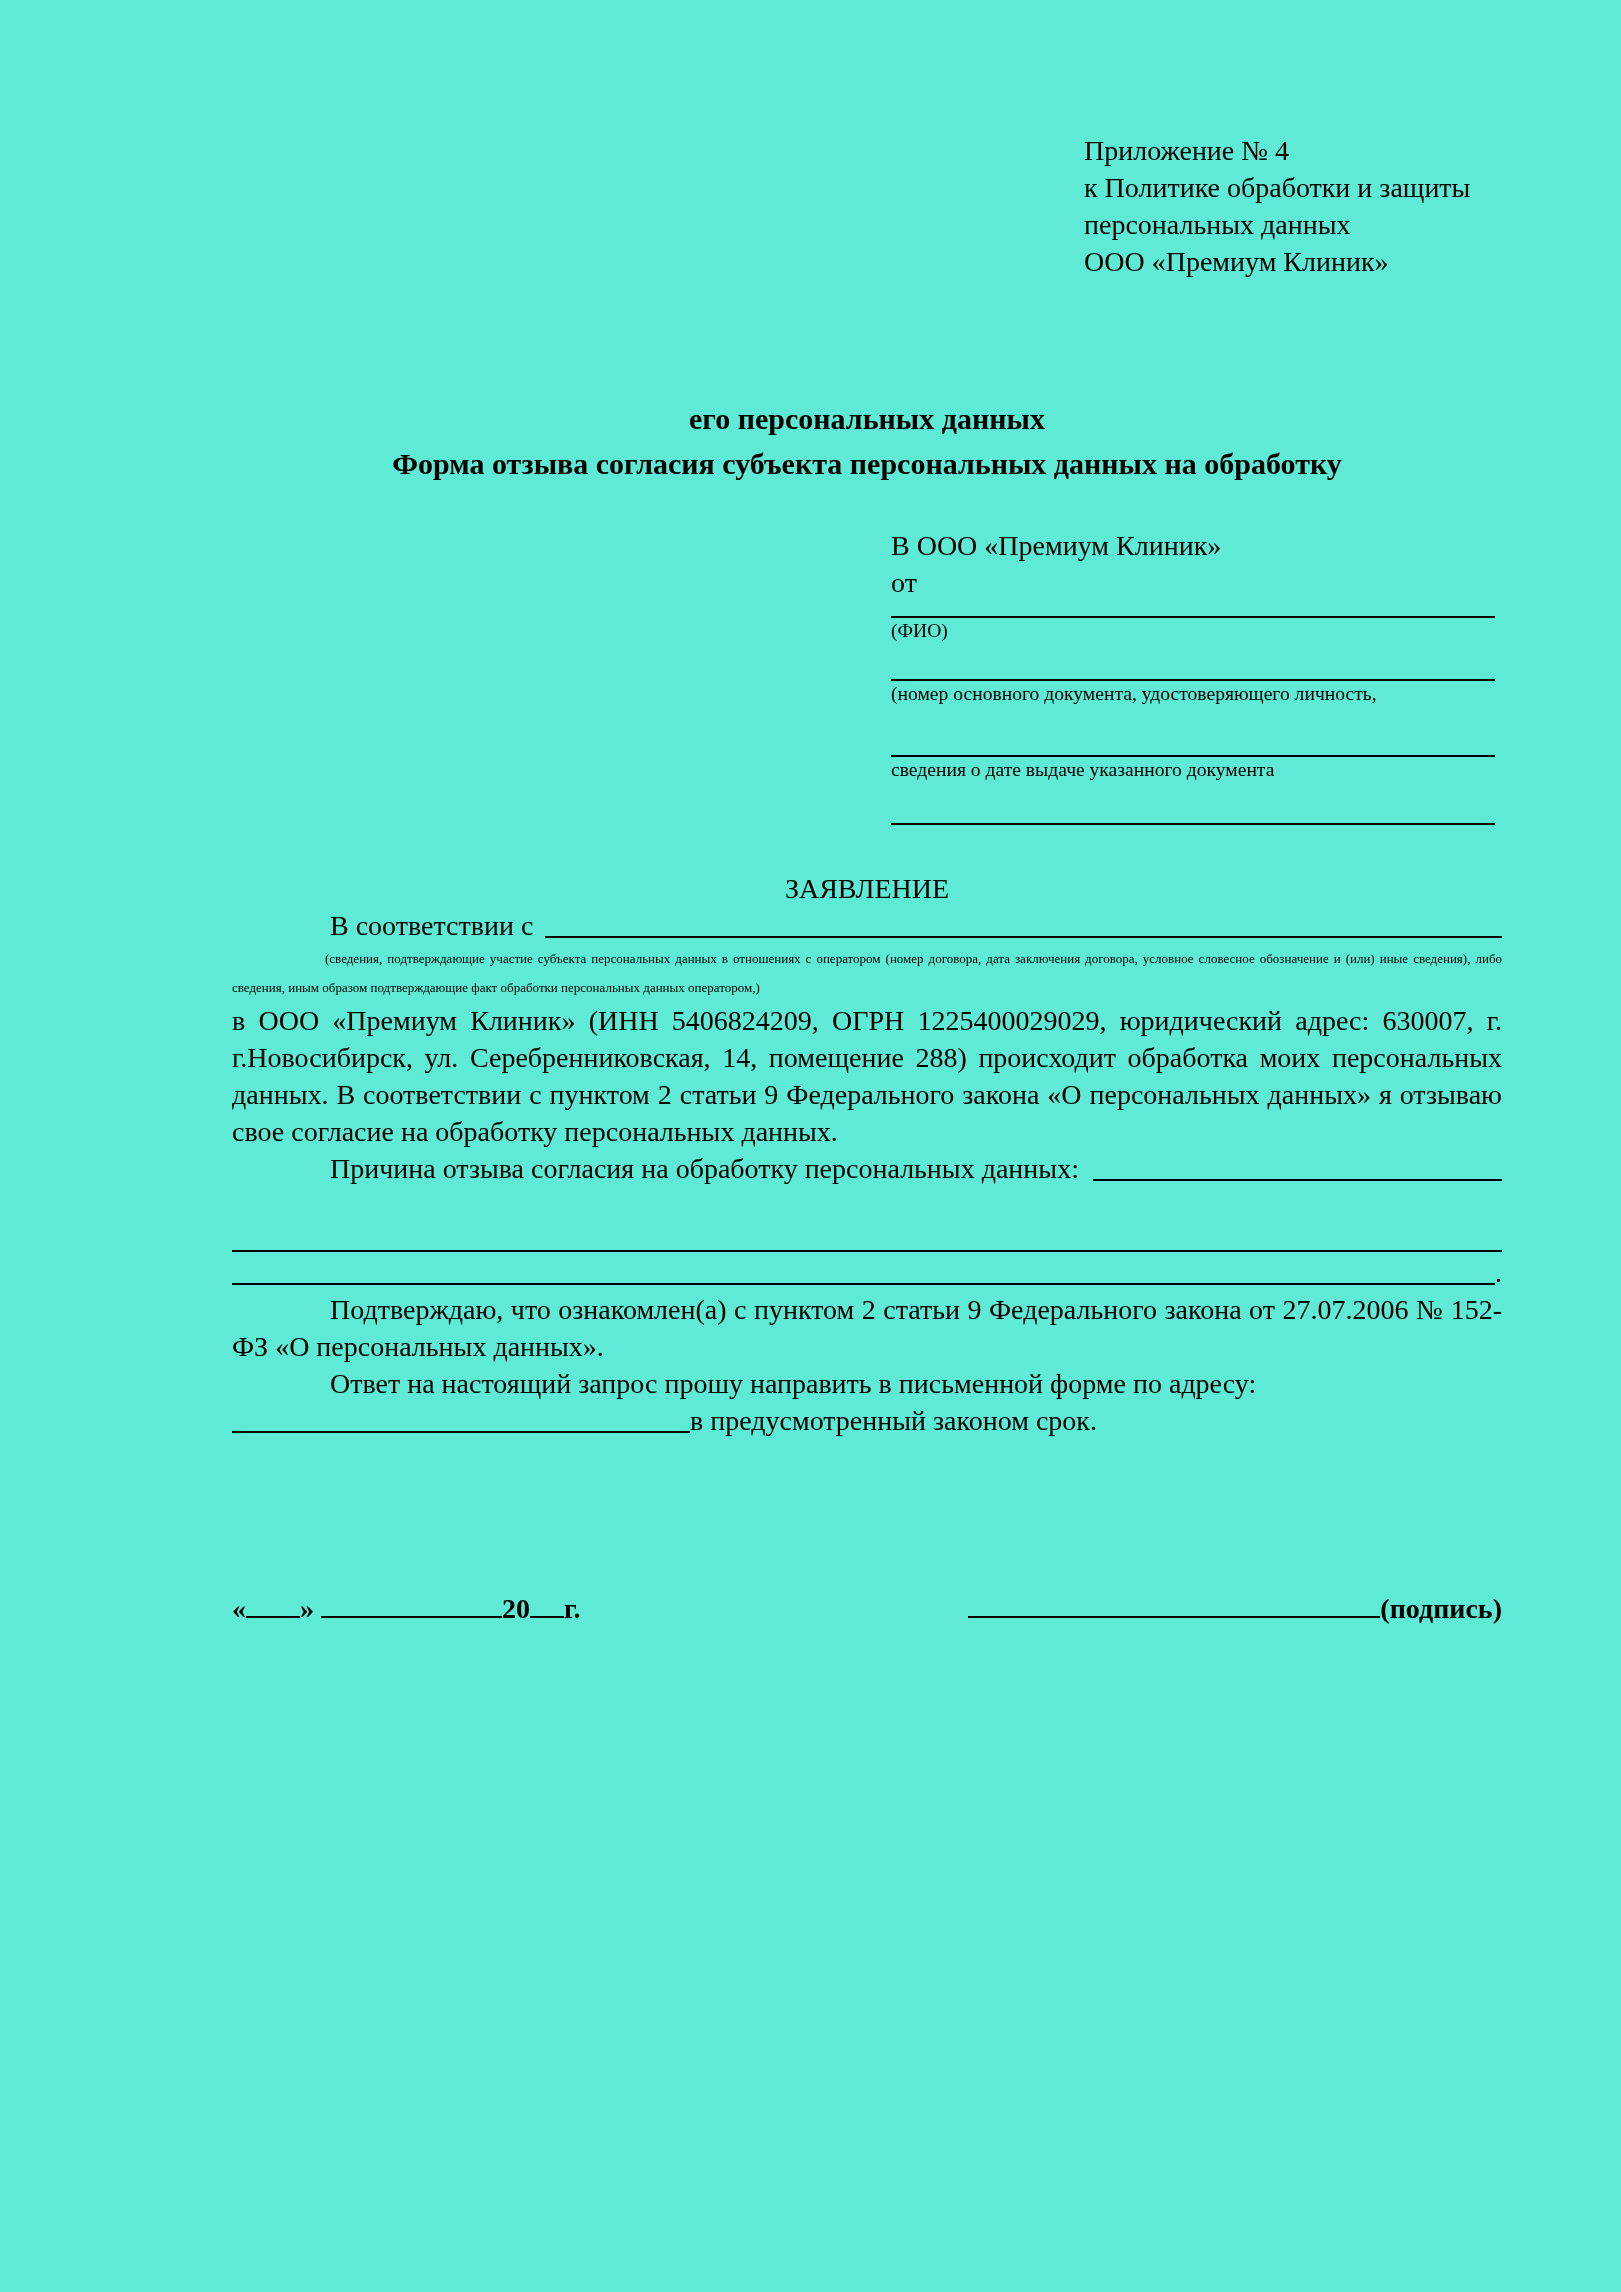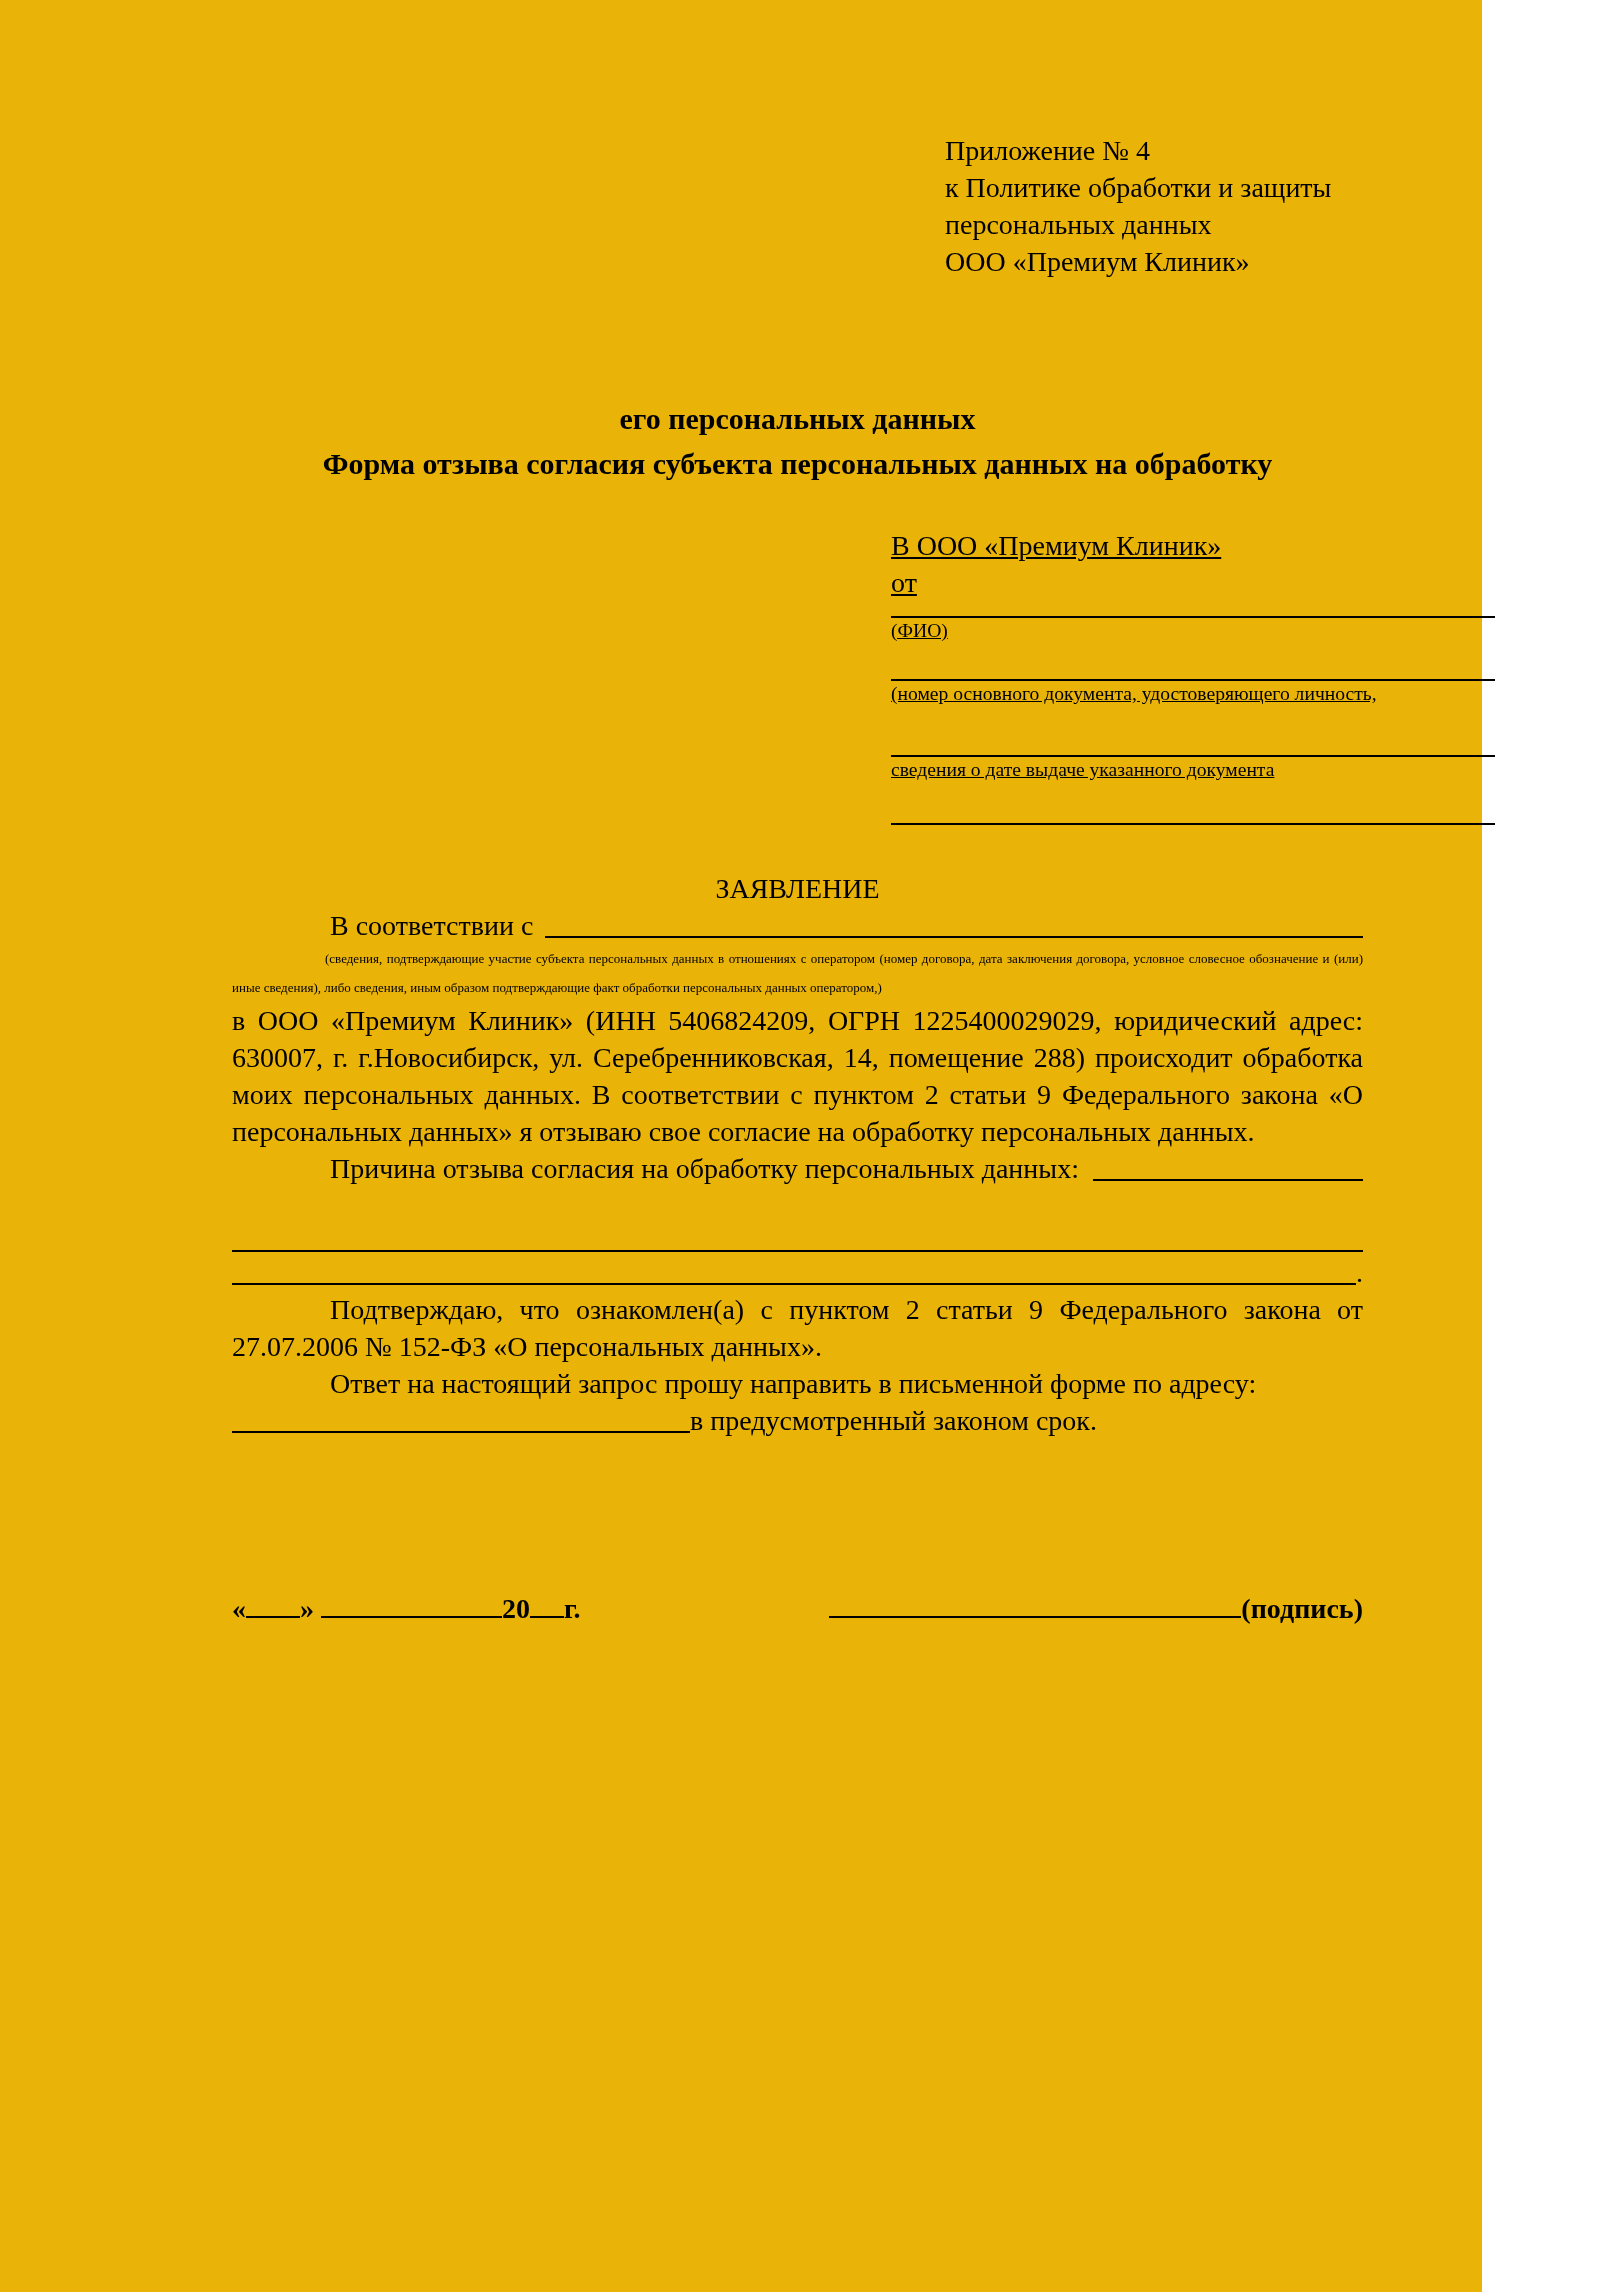--- a/index.html
+++ b/index.html
@@ -1,29 +1,29 @@
 <!DOCTYPE html>
 <html lang="ru"><head>
 <meta charset="utf-8">
 <style>
   html,body{margin:0;padding:0;background:#ffffff;}
   .page{
-    width:1482px;height:2293px;box-sizing:border-box;position:relative;
-    background:#eab308;color:#000;
+    width:1621px;height:2293px;box-sizing:border-box;position:relative;
+    background:#5eead4;color:#000;
     font-family:"Liberation Serif","DejaVu Serif",serif;
     font-size:28px;line-height:37px;
     padding:132px 119px 0 232px;
   }
   
   .appendix{width:418px;margin-left:auto;}
   .appendix div{white-space:nowrap;}
   
   .title{margin-top:116px;text-align:center;font-weight:bold;font-size:30px;line-height:45px;}
   
-  .addressee{margin-left:659px;width:604px;margin-top:41px;text-decoration:underline;}
+  .addressee{margin-left:659px;width:604px;margin-top:41px;}
   .addr-blank{border-bottom:2px solid #000;}
   .addr-blank.b1{height:14.7px;}
   .addr-blank.b2{height:36px;}
   .addr-blank.b3{height:48px;}
   .addr-blank.b4{height:41px;}
   .addr-caption{text-align:left;font-size:19.6px;line-height:25.5px;}
   
   .heading{margin-top:45px;text-align:center;}
   .row{display:flex;align-items:flex-end;}
   .fill{flex:1 1 auto;border-bottom:2px solid #000;margin-bottom:5.9px;}

